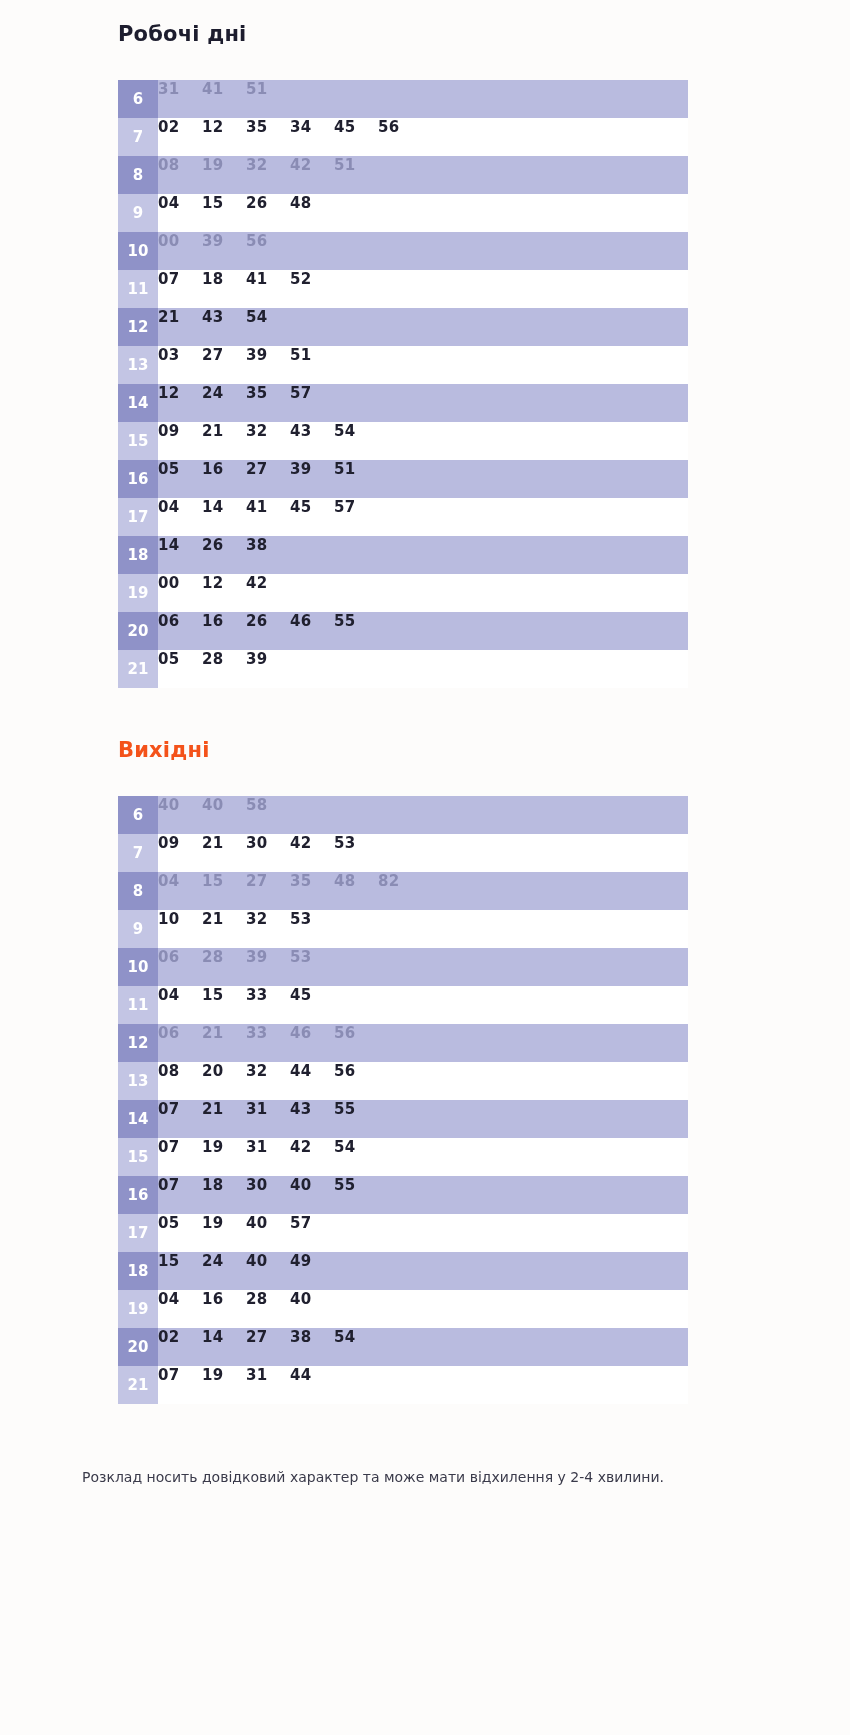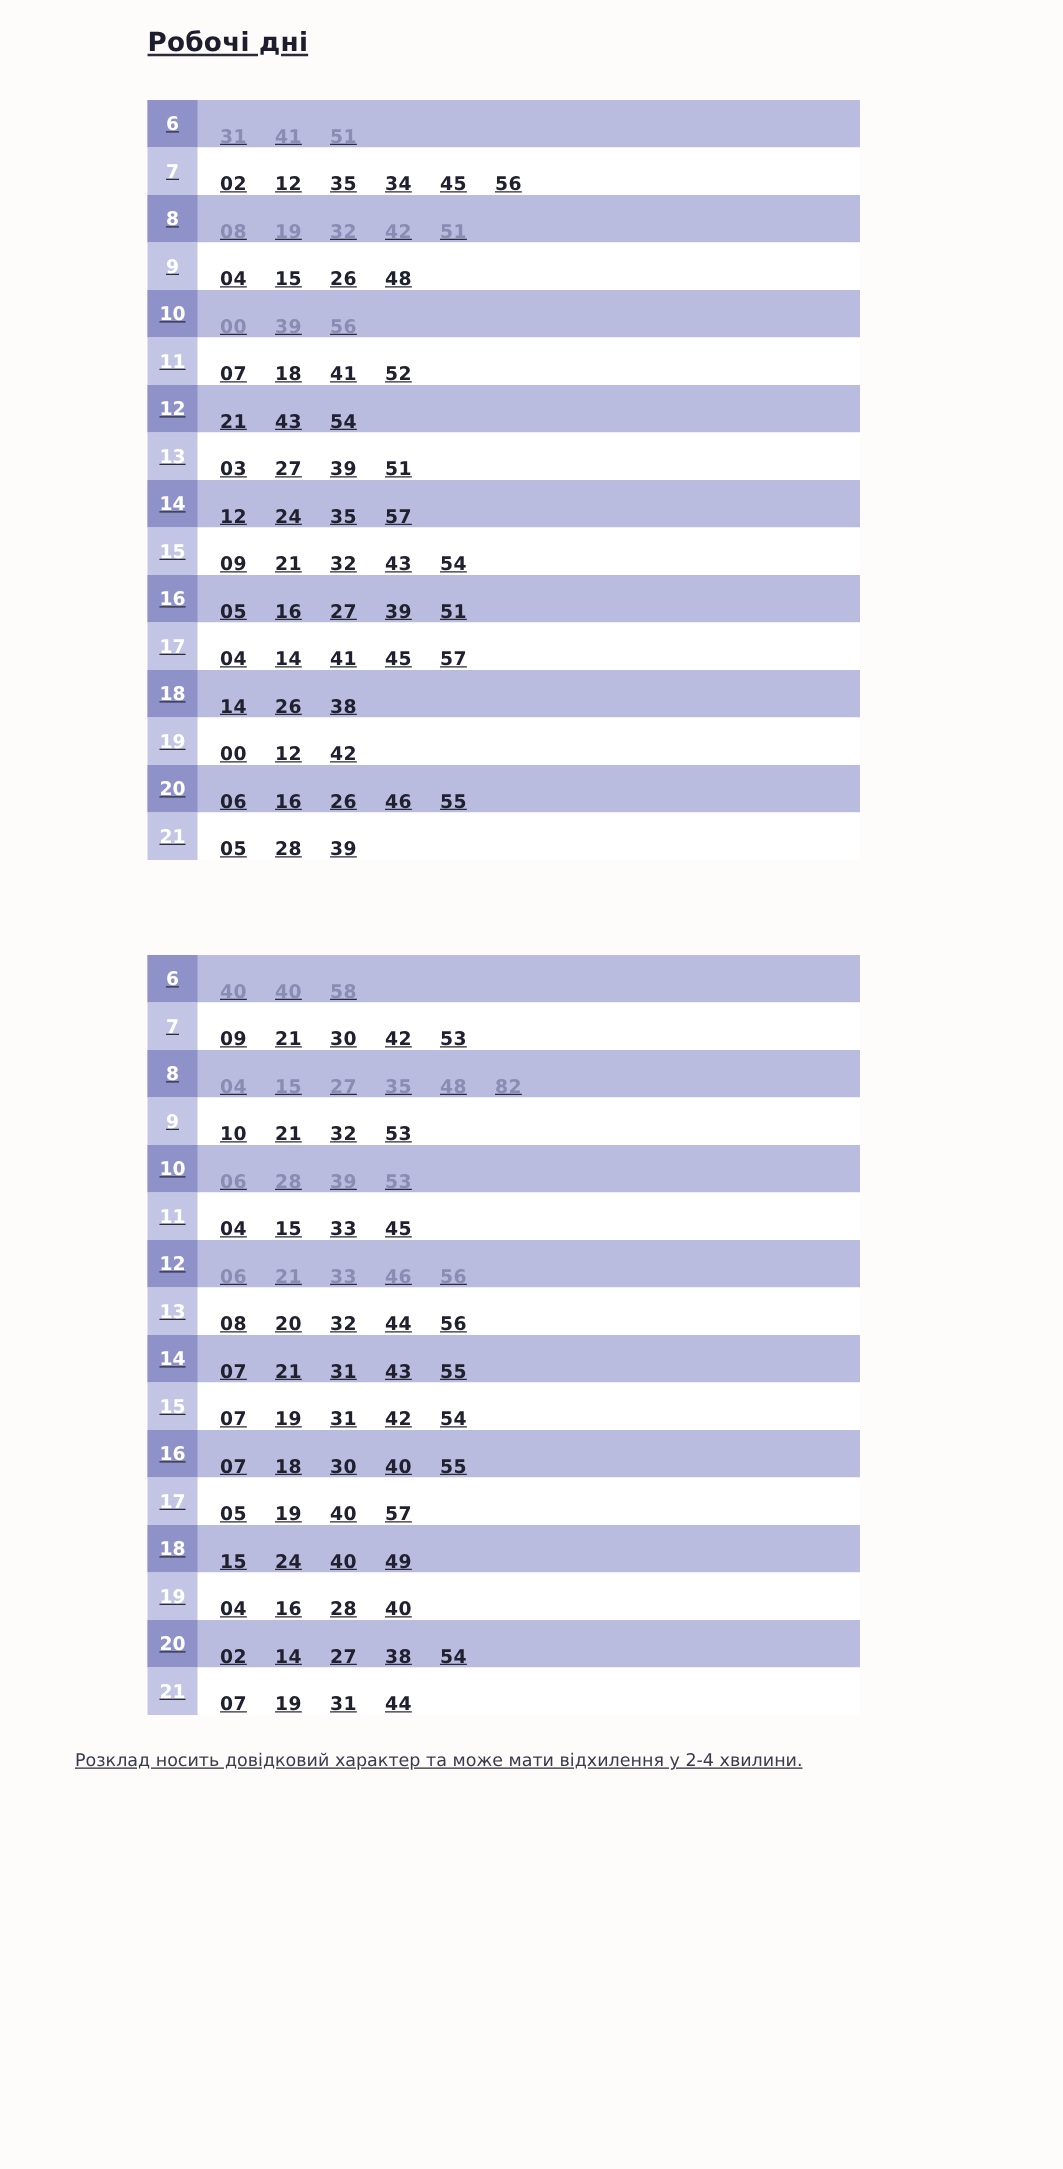--- a/index.html
+++ b/index.html
@@ -12,21 +12,20 @@
     min-height: 1735px;
     font-family: "DejaVu Sans", "Liberation Sans", sans-serif;
     color: #2b2b3a;
     -webkit-font-smoothing: antialiased;
   }
   .page {
     position: relative;
     width: 746px;
     box-sizing: border-box;
     padding: 0 0 0 0;
-    text-decoration: underline;
   }
   .section {
     padding-left: 118px;
     padding-right: 118px;
   }
   h2.section-title {
     font-size: 21px;
     font-weight: bold;
     margin: 0;
     letter-spacing: 0.2px;
@@ -65,22 +64,21 @@
     font-weight: bold;
     color: #ffffff;
     background: #c3c5e4;
     box-sizing: border-box;
   }
   .row.odd .hour {
     background: #8f92c8;
   }
   .minutes {
     display: flex;
-    align-items: flex-end;
-    padding-left: 18px;
+    align-items: flex-start;
     flex: 1;
     border-radius: 10px;
   }
   .min {
     width: 44px;
     font-size: 15px;
     font-weight: bold;
     color: #20202f;
     letter-spacing: 0.3px;
   }
@@ -90,22 +88,22 @@
   .row.odd .min {
     color: #20202f;
   }
   .row.odd .min.dim {
     color: #8a8cb4;
   }
   .spacer-big {
     height: 42px;
   }
   .footer {
-    margin-top: 26px;
-    text-align: left;
+    margin-top: 62px;
+    text-align: center;
     padding: 0 60px;
   }
   .footer p {
     margin: 0;
     font-size: 14px;
     color: #3a3a4a;
     line-height: 1.6;
   }
   .footer p.second {
     margin-top: 20px;
@@ -263,20 +261,21 @@
             <span class="min">28</span>
             <span class="min">39</span>
           </div>
         </div>
       </div>
   </div>
 
   <div class="spacer-big"></div>
 
   <div class="section">
+    <h2 class="section-title title-weekend">Вихідні</h2>
     <div class="table" id="table-weekend">
         <div class="row odd">
           <div class="hour">6</div>
           <div class="minutes">
             <span class="min dim">40</span>
             <span class="min dim">40</span>
             <span class="min dim">58</span>
           </div>
         </div>
         <div class="row even">

